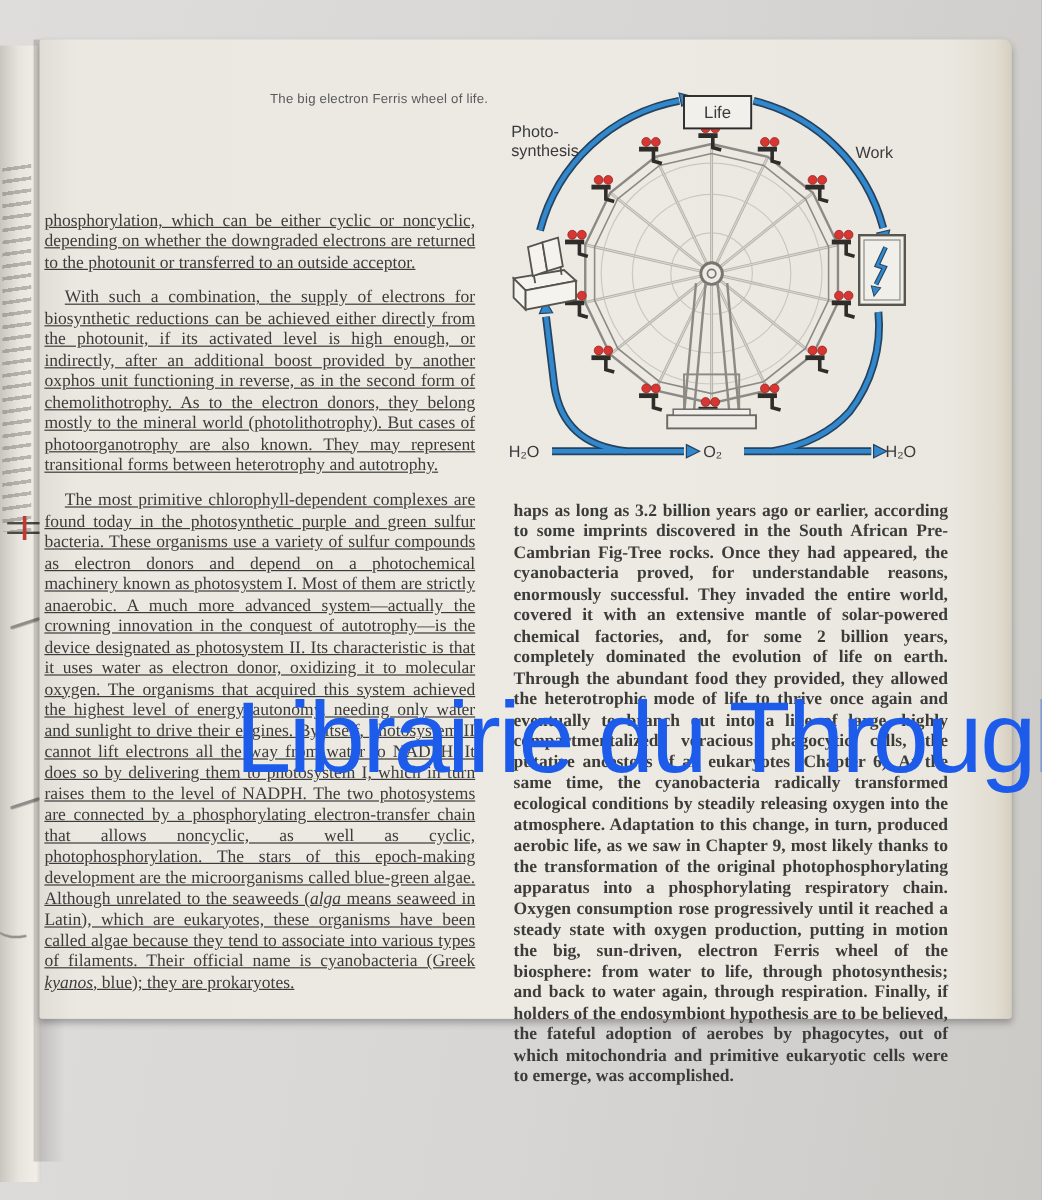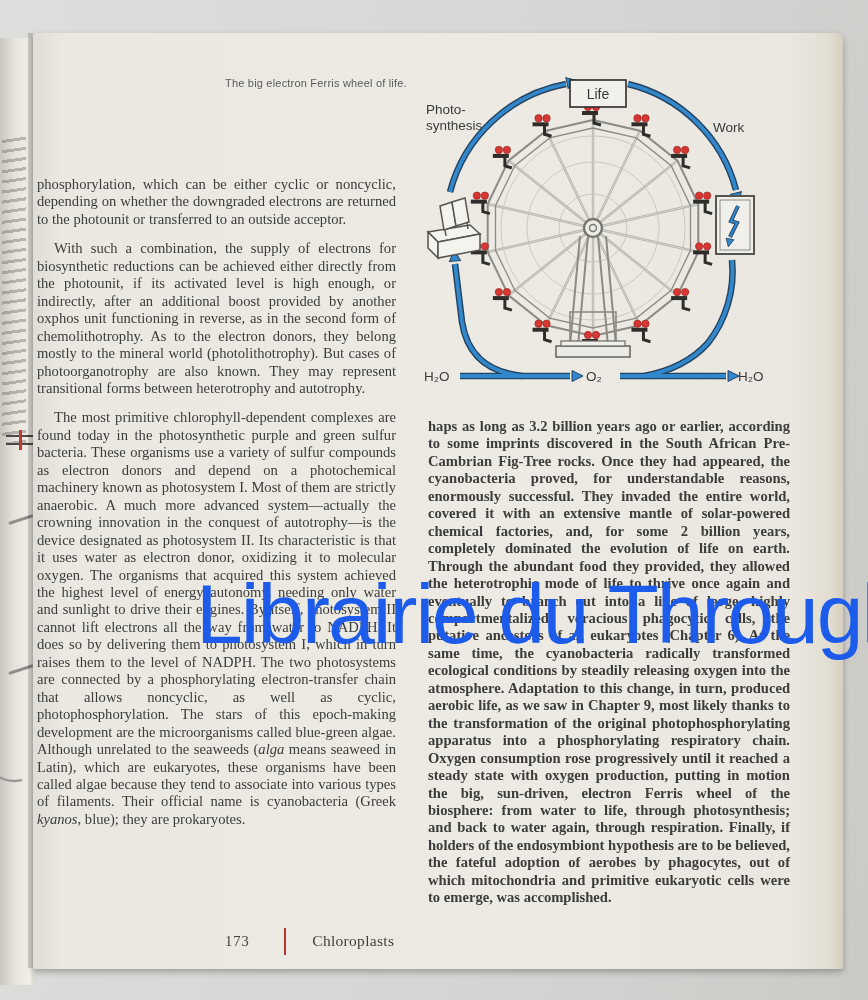--- a/index.html
+++ b/index.html
@@ -16,28 +16,28 @@
     filter:blur(.4px);}
   .curl-frag-red{position:absolute;left:6px;top:392px;width:30px;height:22px;}
   .curl-frag-red .h1,.curl-frag-red .h2{position:absolute;left:0;width:30px;height:2px;background:#4c4a48;}
   .curl-frag-red .h1{top:5px}.curl-frag-red .h2{top:13px}
   .curl-frag-red .r{position:absolute;left:13px;top:0;width:3px;height:20px;background:#c13a32;}
   .curl-frag-a{position:absolute;left:8px;width:26px;height:3px;background:#8f8d8a;transform:rotate(-18deg);border-radius:2px;filter:blur(.3px);}
   .curl-frag-curve{position:absolute;left:-18px;top:680px;width:60px;height:60px;border:2.5px solid #8f8d8a;border-radius:50%;border-color:transparent transparent #8f8d8a transparent;transform:rotate(30deg);filter:blur(.3px);}
   .gutter-shadow{position:absolute;left:28px;top:33px;width:26px;height:935px;
     background:linear-gradient(90deg,rgba(0,0,0,.16),rgba(0,0,0,0));}
   
-  .page{position:absolute;left:33px;top:33px;width:810px;height:936px;
+  .page{position:absolute;left:33px;top:33px;width:810px;height:816px;
     background:linear-gradient(90deg,#e0ddd6 0px,#ebe8e1 30px,#edeae3 60%,#eae7e0 94%,#e2ddd1 98.4%,#d6cfc0 100%);
     border-radius:2px 7px 3px 2px;box-shadow:0 3px 6px rgba(0,0,0,.28);}
   .fig-caption{position:absolute;left:192px;top:44px;font-family:"Liberation Sans",sans-serif;
     font-size:11px;color:#5a5a5c;letter-spacing:.2px;}
   .diagram{position:absolute;left:387px;top:27px;}
   .col{position:absolute;font-size:14.6px;line-height:17.45px;color:#3c3c3a;text-align:justify;}
-  .col-left{left:4px;top:143px;width:359px;}
+  .col-left{left:4px;top:143px;width:359px;text-decoration:underline;}
   .col-right{left:395px;top:385px;width:362px;font-weight:bold;}
   .col p{margin:0;}
   .col p.indent{text-indent:17px;margin-top:12px;}
   .footer{position:absolute;left:192px;top:893px;height:30px;display:flex;align-items:center;color:#413f3d;}
   .footer .num{font-size:14.5px;letter-spacing:1px;}
   .footer .bar{width:2.5px;height:27px;background:#b23530;margin:0 26px 0 34px;}
   .footer .chap{font-size:15.5px;letter-spacing:.3px;}
   .watermark{position:absolute;left:196px;top:566px;z-index:6;
     font-family:"Liberation Sans",sans-serif;font-size:84px;letter-spacing:-2px;
     white-space:nowrap;pointer-events:none;}
@@ -260,21 +260,16 @@
 
     <div class="col col-left" id="col-left">
         <p class="para"><span>phosphorylation, which can be either cyclic or noncyclic, depending on whether the downgraded electrons are returned to the photounit or transferred to an outside acceptor.</span></p>
         <p class="para indent"><span>With such a combination, the supply of electrons for biosynthetic reductions can be achieved either directly from the photounit, if its activated level is high enough, or indirectly, after an additional boost provided by another oxphos unit functioning in reverse, as in the second form of chemolithotrophy. As to the electron donors, they belong mostly to the mineral world (photolithotrophy). But cases of photoorganotrophy are also known. They may represent transitional forms between heterotrophy and autotrophy.</span></p>
         <p class="para indent"><span>The most primitive chlorophyll-dependent complexes are found today in the photosynthetic purple and green sulfur bacteria. These organisms use a variety of sulfur compounds as electron donors and depend on a photochemical machinery known as photosystem I. Most of them are strictly anaerobic. A much more advanced system—actually the crowning innovation in the conquest of autotrophy—is the device designated as photosystem II. Its characteristic is that it uses water as electron donor, oxidizing it to molecular oxygen. The organisms that acquired this system achieved the highest level of energy autonomy, needing only water and sunlight to drive their engines. By itself, photosystem II cannot lift electrons all the way from water to NADPH. It does so by delivering them to photosystem I, which in turn raises them to the level of NADPH. The two photosystems are connected by a phosphorylating electron-transfer chain that allows noncyclic, as well as cyclic, photophosphorylation. The stars of this epoch-making development are the microorganisms called blue-green algae. Although unrelated to the seaweeds (</span><i>alga</i><span> means seaweed in Latin), which are eukaryotes, these organisms have been called algae because they tend to associate into various types of filaments. Their official name is cyanobacteria (Greek </span><i>kyanos</i><span>, blue); they are prokaryotes.</span></p>
       </div>
     <div class="col col-right" id="col-right">
         <p class="para"><span>haps as long as 3.2 billion years ago or earlier, according to some imprints discovered in the South African Pre-Cambrian Fig-Tree rocks. Once they had appeared, the cyanobacteria proved, for understandable reasons, enormously successful. They invaded the entire world, covered it with an extensive mantle of solar-powered chemical factories, and, for some 2 billion years, completely dominated the evolution of life on earth. Through the abundant food they provided, they allowed the heterotrophic mode of life to thrive once again and eventually to branch out into a line of large, highly compartmentalized, voracious phagocytic cells, the putative ancestors of all eukaryotes (Chapter 6). At the same time, the cyanobacteria radically transformed ecological conditions by steadily releasing oxygen into the atmosphere. Adaptation to this change, in turn, produced aerobic life, as we saw in Chapter 9, most likely thanks to the transformation of the original photophosphorylating apparatus into a phosphorylating respiratory chain. Oxygen consumption rose progressively until it reached a steady state with oxygen production, putting in motion the big, sun-driven, electron Ferris wheel of the biosphere: from water to life, through photosynthesis; and back to water again, through respiration. Finally, if holders of the endosymbiont hypothesis are to be believed, the fateful adoption of aerobes by phagocytes, out of which mitochondria and primitive eukaryotic cells were to emerge, was accomplished.</span></p>
       </div>
 
-    <div class="footer">
-      <span class="num">173</span>
-      <span class="bar"></span>
-      <span class="chap">Chloroplasts</span>
-    </div>
   </div>
 
   <div class="watermark" style="color: rgb(29, 92, 235);">Librairie du Through</div>
 </div>
 
 </body></html>

